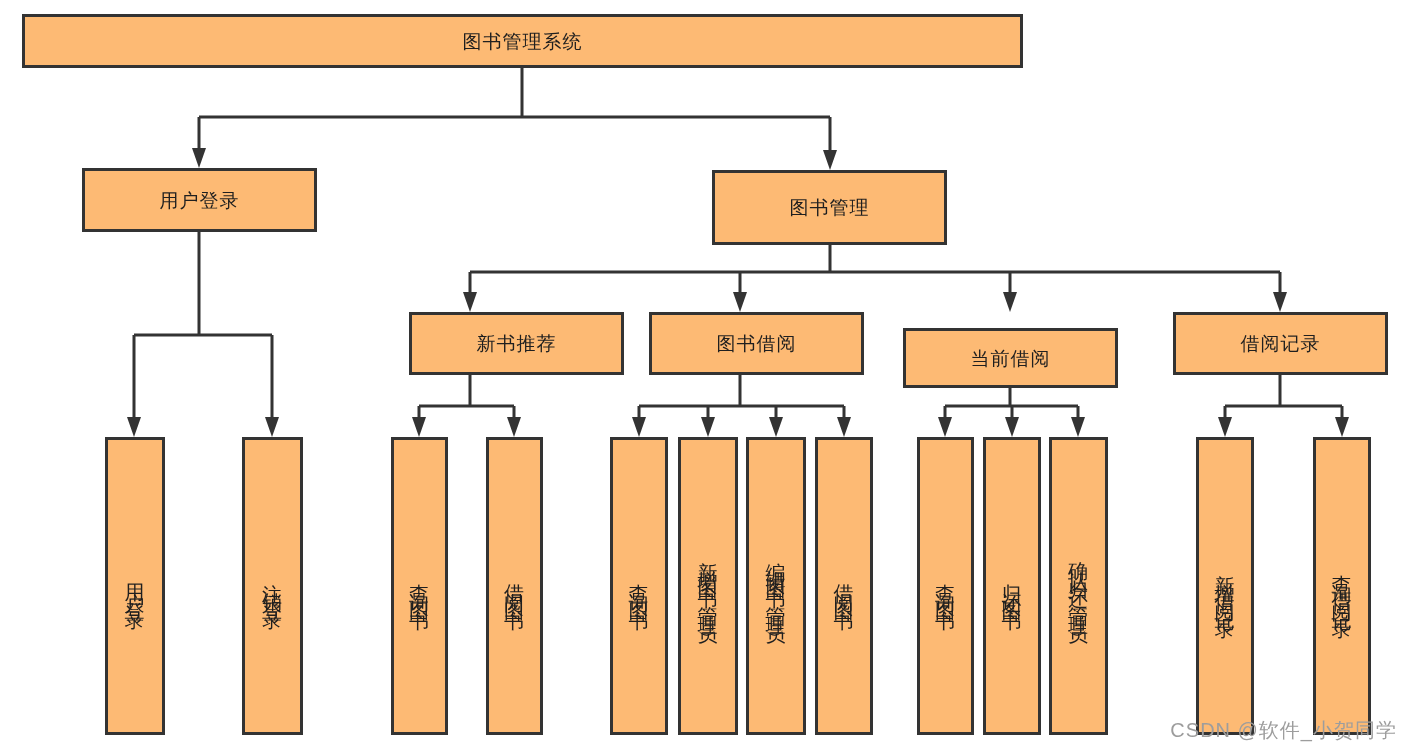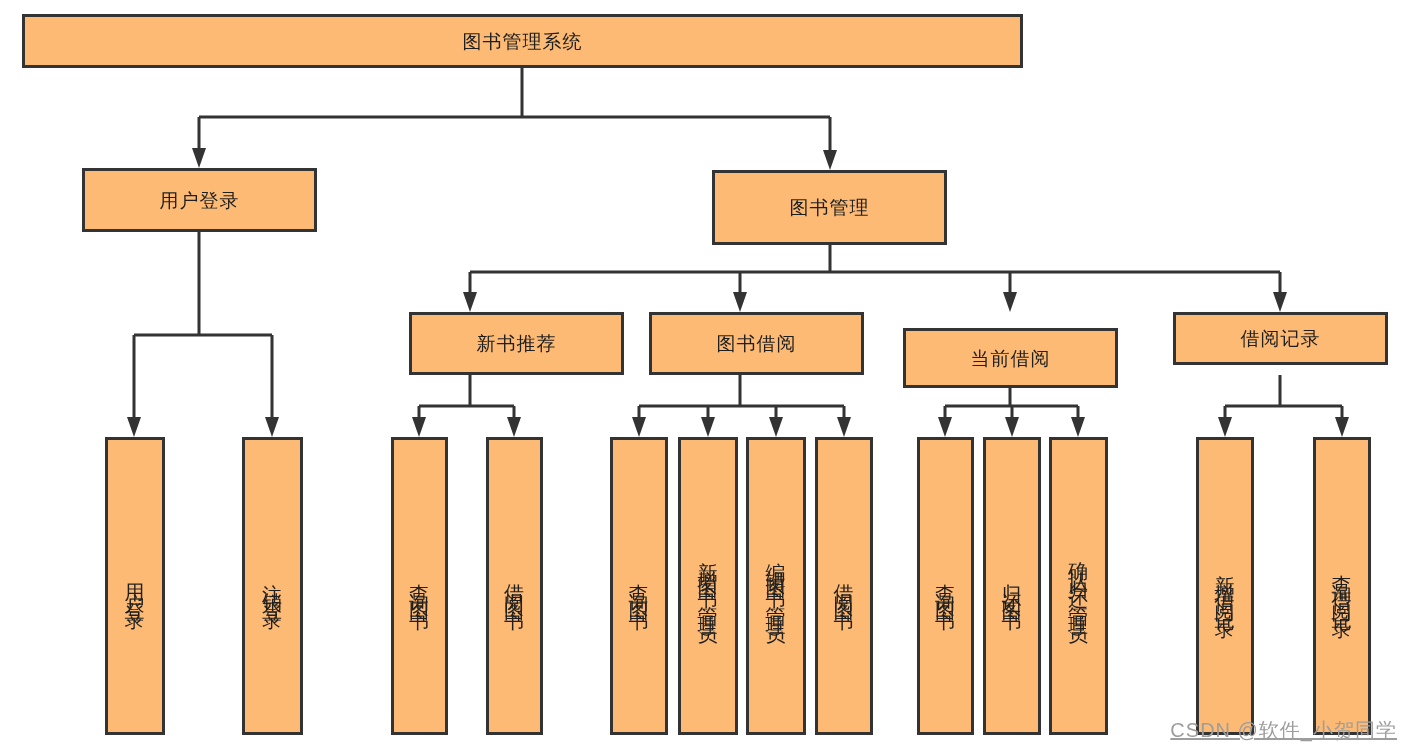--- a/index.html
+++ b/index.html
@@ -55,21 +55,20 @@
     stroke: none;
   }
   #watermark {
     position: absolute;
     right: 8px;
     bottom: 3px;
     font-size: 20px;
     color: #9d9d9d;
     letter-spacing: 1px;
     white-space: nowrap;
-    text-decoration: underline;
   }
 </style>
 </head>
 <body>
 
 <div id="canvas">
 
   <svg id="connector-svg" viewBox="0 0 1405 747" xmlns="http://www.w3.org/2000/svg">
 
     <path class="conn" d="M522 68 V117 M199 117 H830 M199 117 V150 M830 117 V152"></path>
@@ -108,21 +107,21 @@
   </svg>
 
   <div class="box h" style="left:22px; top:14px; width:1001px; height:54px;">图书管理系统</div>
 
   <div class="box h" style="left:82px; top:168px; width:235px; height:64px;">用户登录</div>
   <div class="box h" style="left:712px; top:170px; width:235px; height:75px;">图书管理</div>
 
   <div class="box h" style="left:363px; top:312px; width:215px; height:63px;margin-left:46px;">新书推荐</div>
   <div class="box h" style="left:633px; top:312px; width:215px; height:63px;margin-left:16px;">图书借阅</div>
   <div class="box h" style="left:903px; top:328px; width:215px; height:60px;">当前借阅</div>
-  <div class="box h" style="left:1173px; top:312px; width:215px; height:53px;">借阅记录</div>
+  <div class="box h" style="left:1173px; top:312px; width:215px; height:63px;">借阅记录</div>
 
   <div class="box v" style="left:105px; top:437px; width:60px; height:298px;">用户登录</div>
   <div class="box v" style="left:242px; top:437px; width:61px; height:298px;">注销登录</div>
 
   <div class="box v" style="left:391px; top:437px; width:57px; height:298px;">查询图书</div>
   <div class="box v" style="left:486px; top:437px; width:57px; height:298px;">借阅图书</div>
 
   <div class="box v" style="left:610px; top:437px; width:58px; height:298px;">查询图书</div>
   <div class="box v" style="left:678px; top:437px; width:60px; height:298px;">新增图书（管理员）</div>
   <div class="box v" style="left:746px; top:437px; width:60px; height:298px;">编辑图书（管理员）</div>

